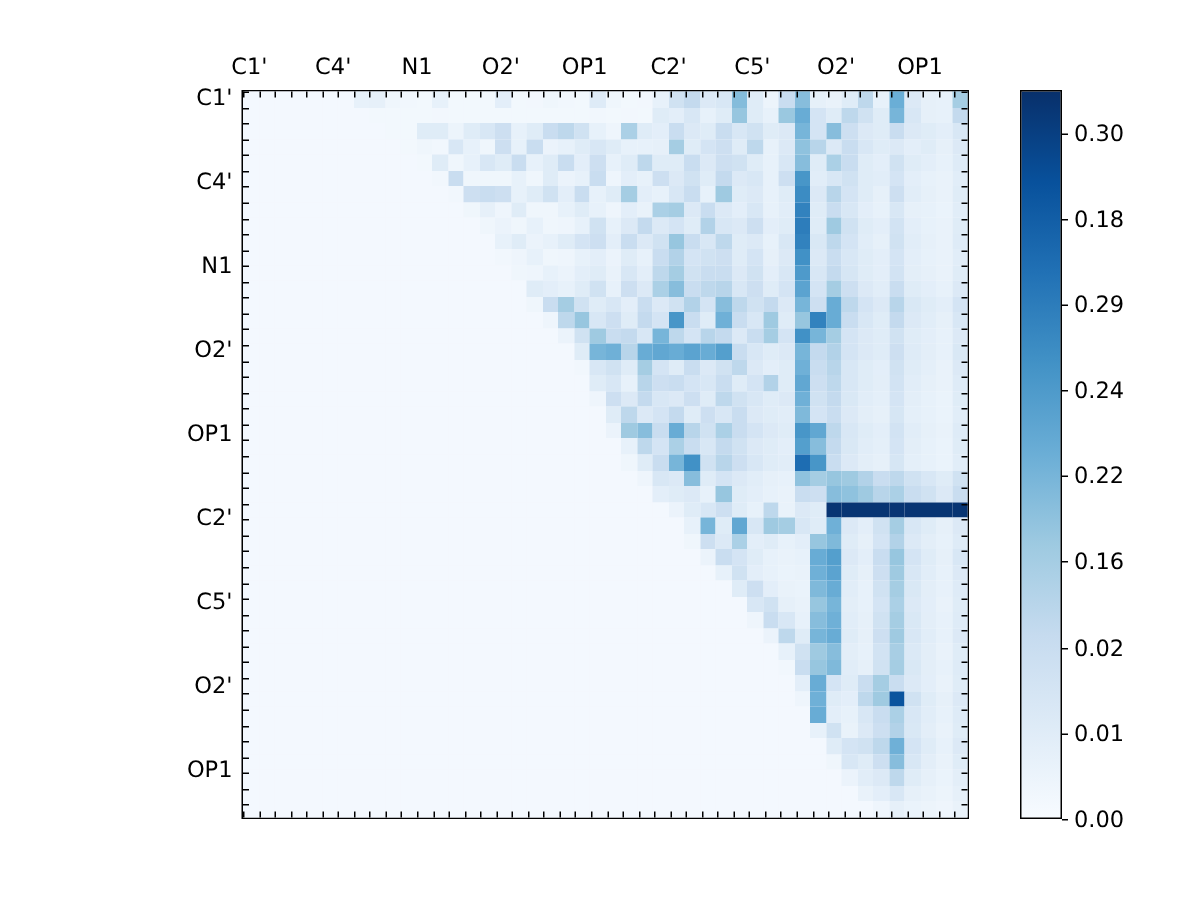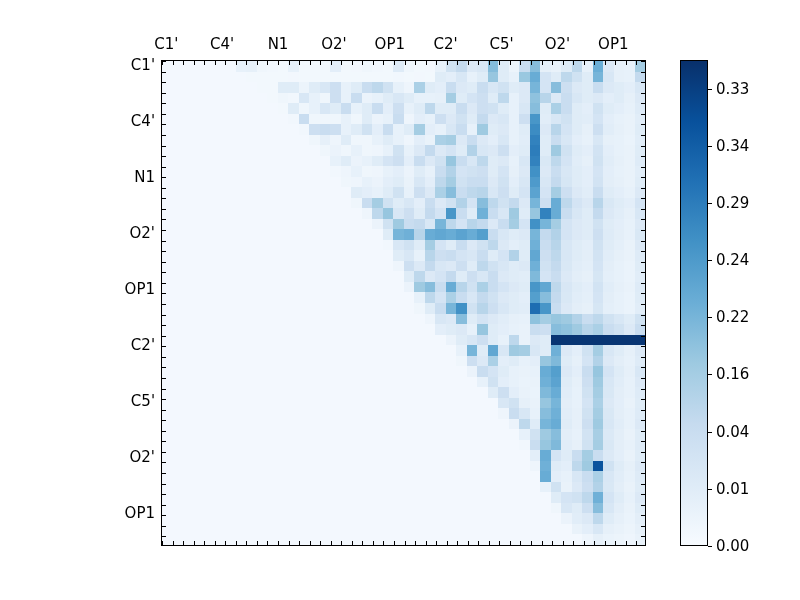--- a/index.html
+++ b/index.html
@@ -2395,28 +2395,28 @@
       </div>
   </div>
 
   <div id="cbar"></div>
   <div id="cbarticks">
       <div class="cbtick" style="top: 546px;"></div>
       <div class="cblabel" style="top: 546px;">0.00</div>
       <div class="cbtick" style="top: 488.824px;"></div>
       <div class="cblabel" style="top: 488.824px;">0.01</div>
       <div class="cbtick" style="top: 431.647px;"></div>
-      <div class="cblabel" style="top: 431.647px;">0.04</div>
+      <div class="cblabel" style="top: 431.647px;">0.02</div>
       <div class="cbtick" style="top: 374.471px;"></div>
       <div class="cblabel" style="top: 374.471px;">0.16</div>
       <div class="cbtick" style="top: 317.294px;"></div>
       <div class="cblabel" style="top: 317.294px;">0.22</div>
       <div class="cbtick" style="top: 260.118px;"></div>
       <div class="cblabel" style="top: 260.118px;">0.24</div>
       <div class="cbtick" style="top: 202.941px;"></div>
       <div class="cblabel" style="top: 202.941px;">0.29</div>
       <div class="cbtick" style="top: 145.765px;"></div>
-      <div class="cblabel" style="top: 145.765px;">0.34</div>
+      <div class="cblabel" style="top: 145.765px;">0.18</div>
       <div class="cbtick" style="top: 88.5882px;"></div>
-      <div class="cblabel" style="top: 88.5882px;">0.33</div>
+      <div class="cblabel" style="top: 88.5882px;">0.30</div>
     </div>
 
 </div>
 
 </body></html>

